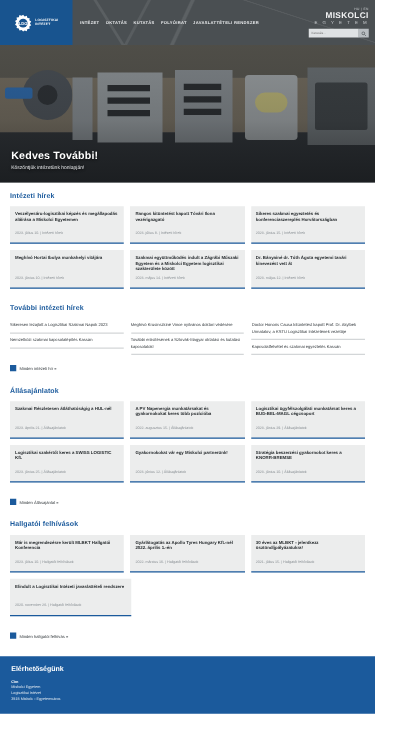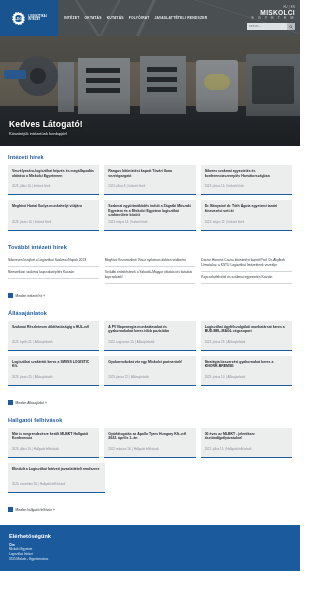--- a/index.html
+++ b/index.html
@@ -224,21 +224,21 @@
     <div style="position:absolute;left:204px;top:38px;width:26px;height:16px;background:#c9c27e;border-radius:8px;"></div>
     <div style="position:absolute;left:246px;top:18px;width:54px;height:62px;background:#6f7578;"></div>
     <div style="position:absolute;left:252px;top:30px;width:42px;height:38px;background:#3f4447;border-radius:2px;"></div>
     <div style="position:absolute;left:18px;top:20px;width:40px;height:40px;background:#4e545a;border-radius:50%;"></div>
     <div style="position:absolute;left:30px;top:32px;width:16px;height:16px;background:#2f3337;border-radius:50%;"></div>
     <div style="position:absolute;left:4px;top:34px;width:22px;height:9px;background:#2f6fb5;border-radius:2px;"></div>
     <div style="position:absolute;left:58px;top:26px;width:16px;height:50px;background:#8e9498;"></div>
   </div>
   <div class="hero-overlay"></div>
   <div class="hero-text">
-    <div class="hero-title">Kedves Látogató!</div>
+    <div class="hero-title">Kedves További!</div>
     <div class="hero-sub">Köszöntjük intézetünk honlapján!</div>
   </div>
 </div>
 
 <div class="main">
 
   <section class="section">
     <h2 class="section-title">Intézeti hírek</h2>
 
     <div class="card-row">

